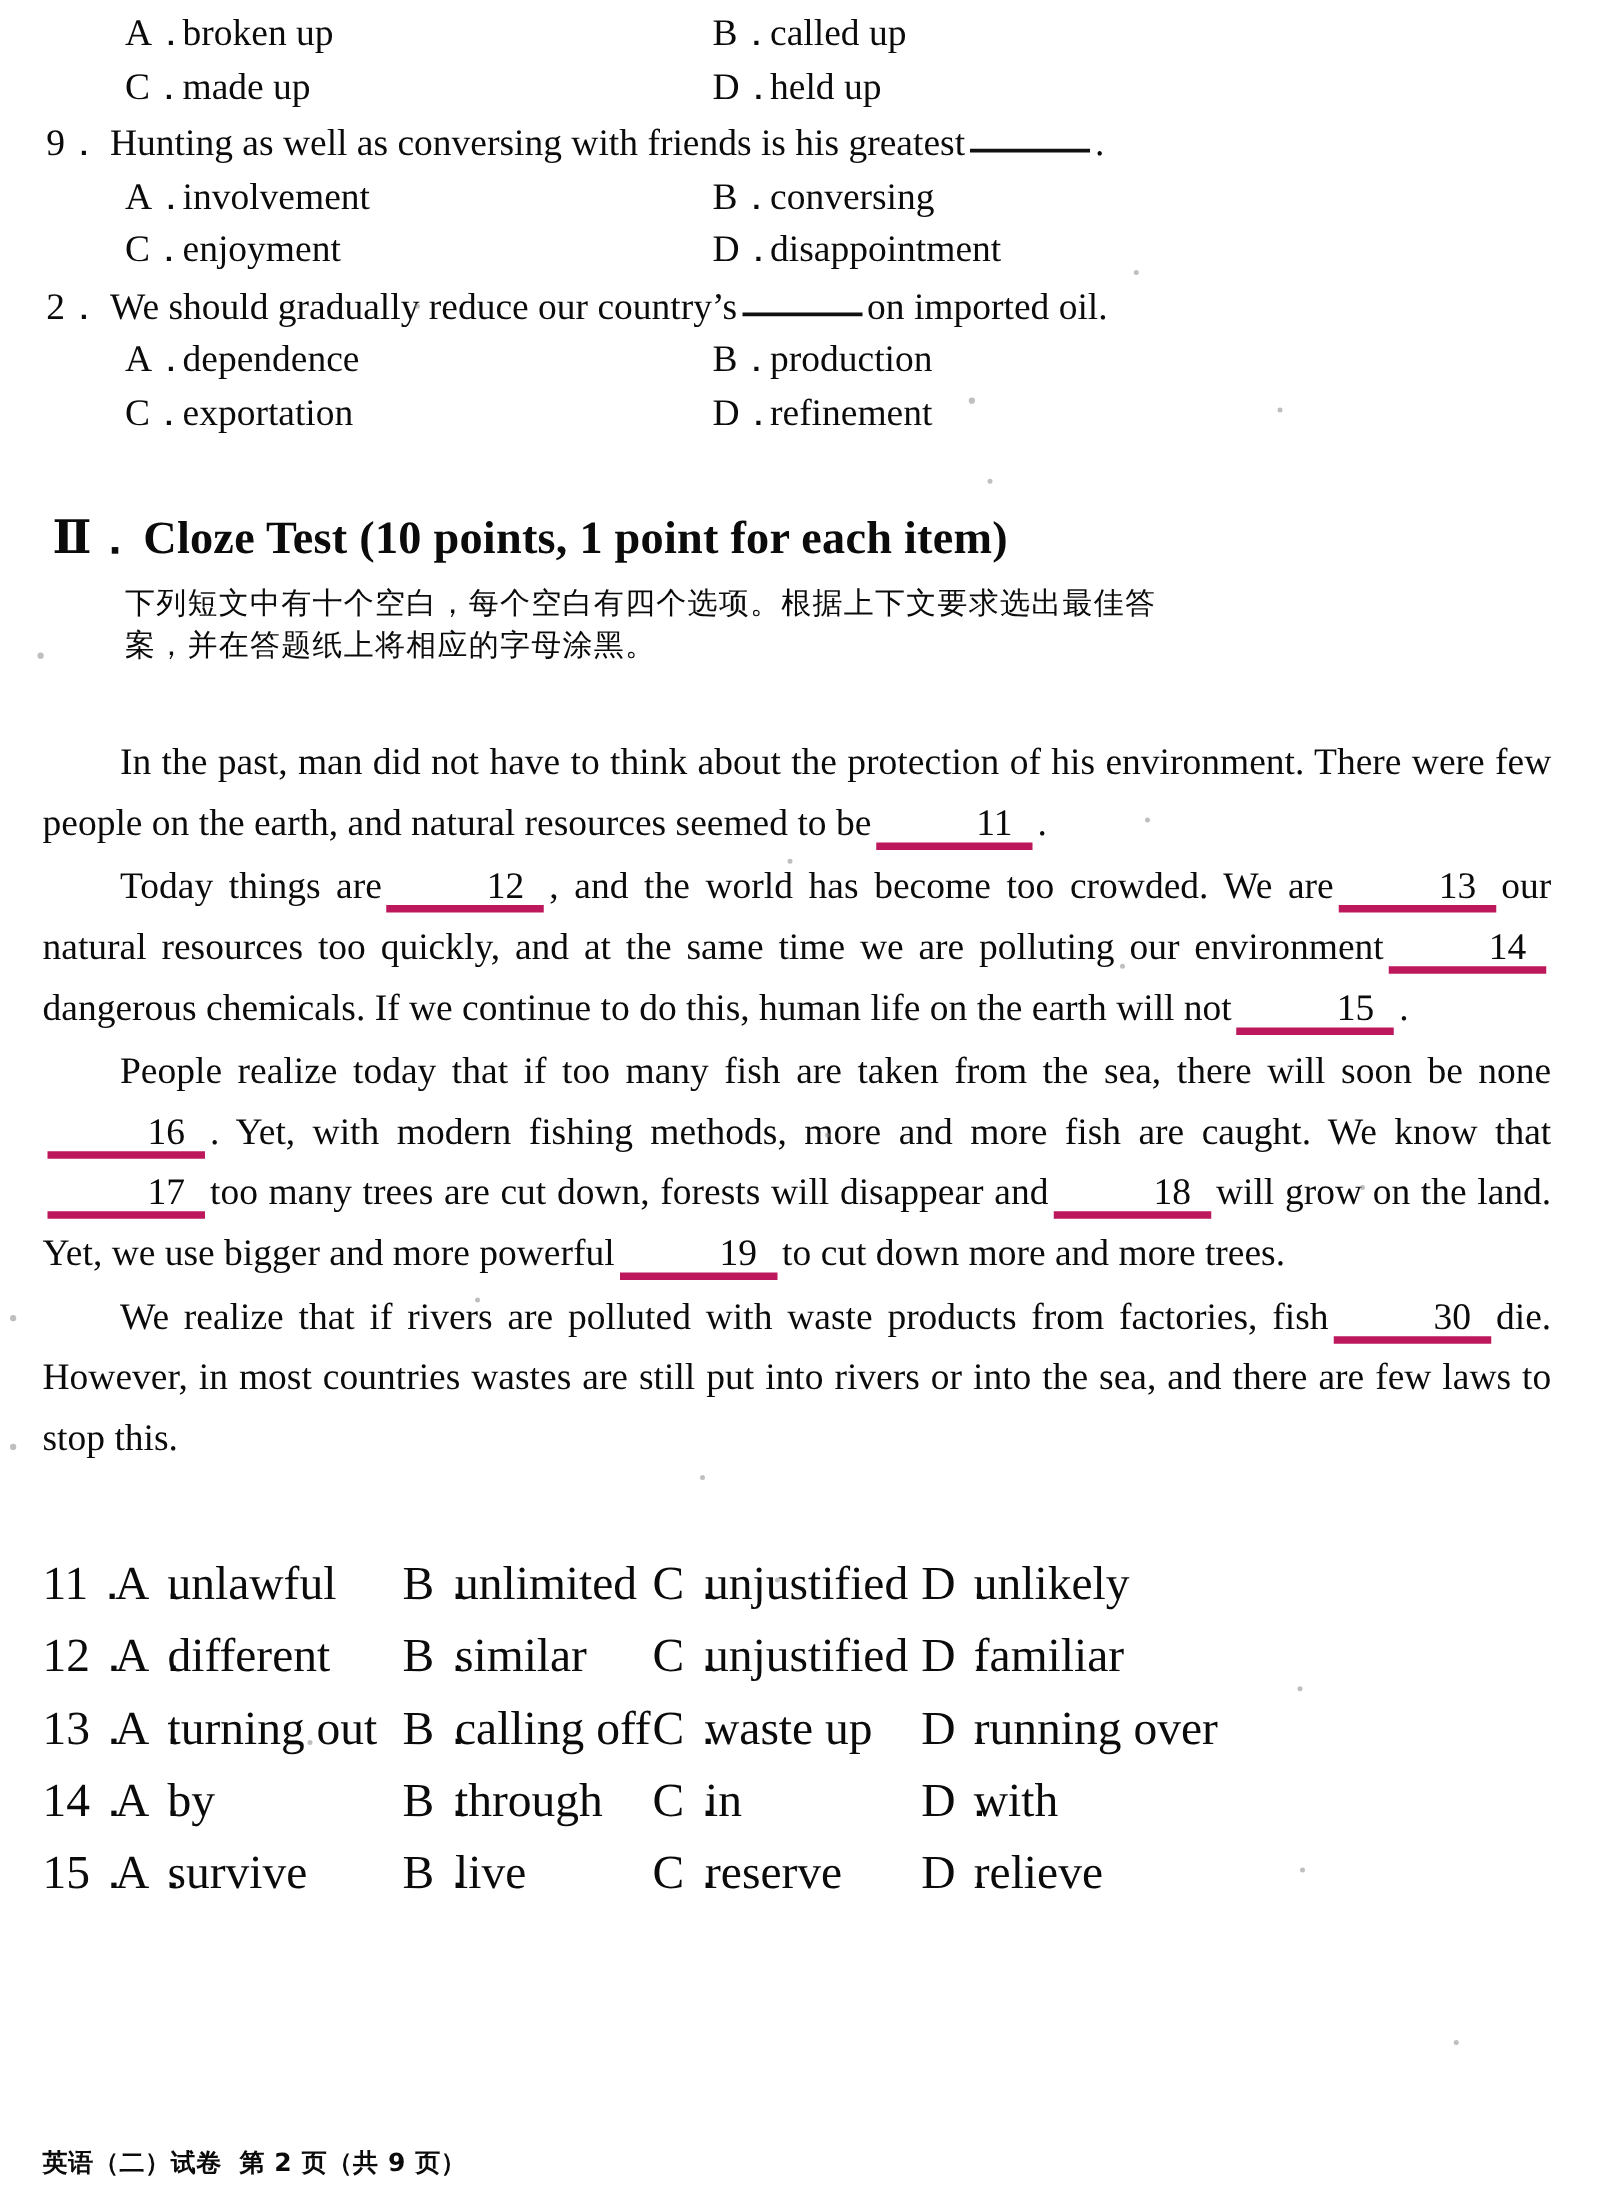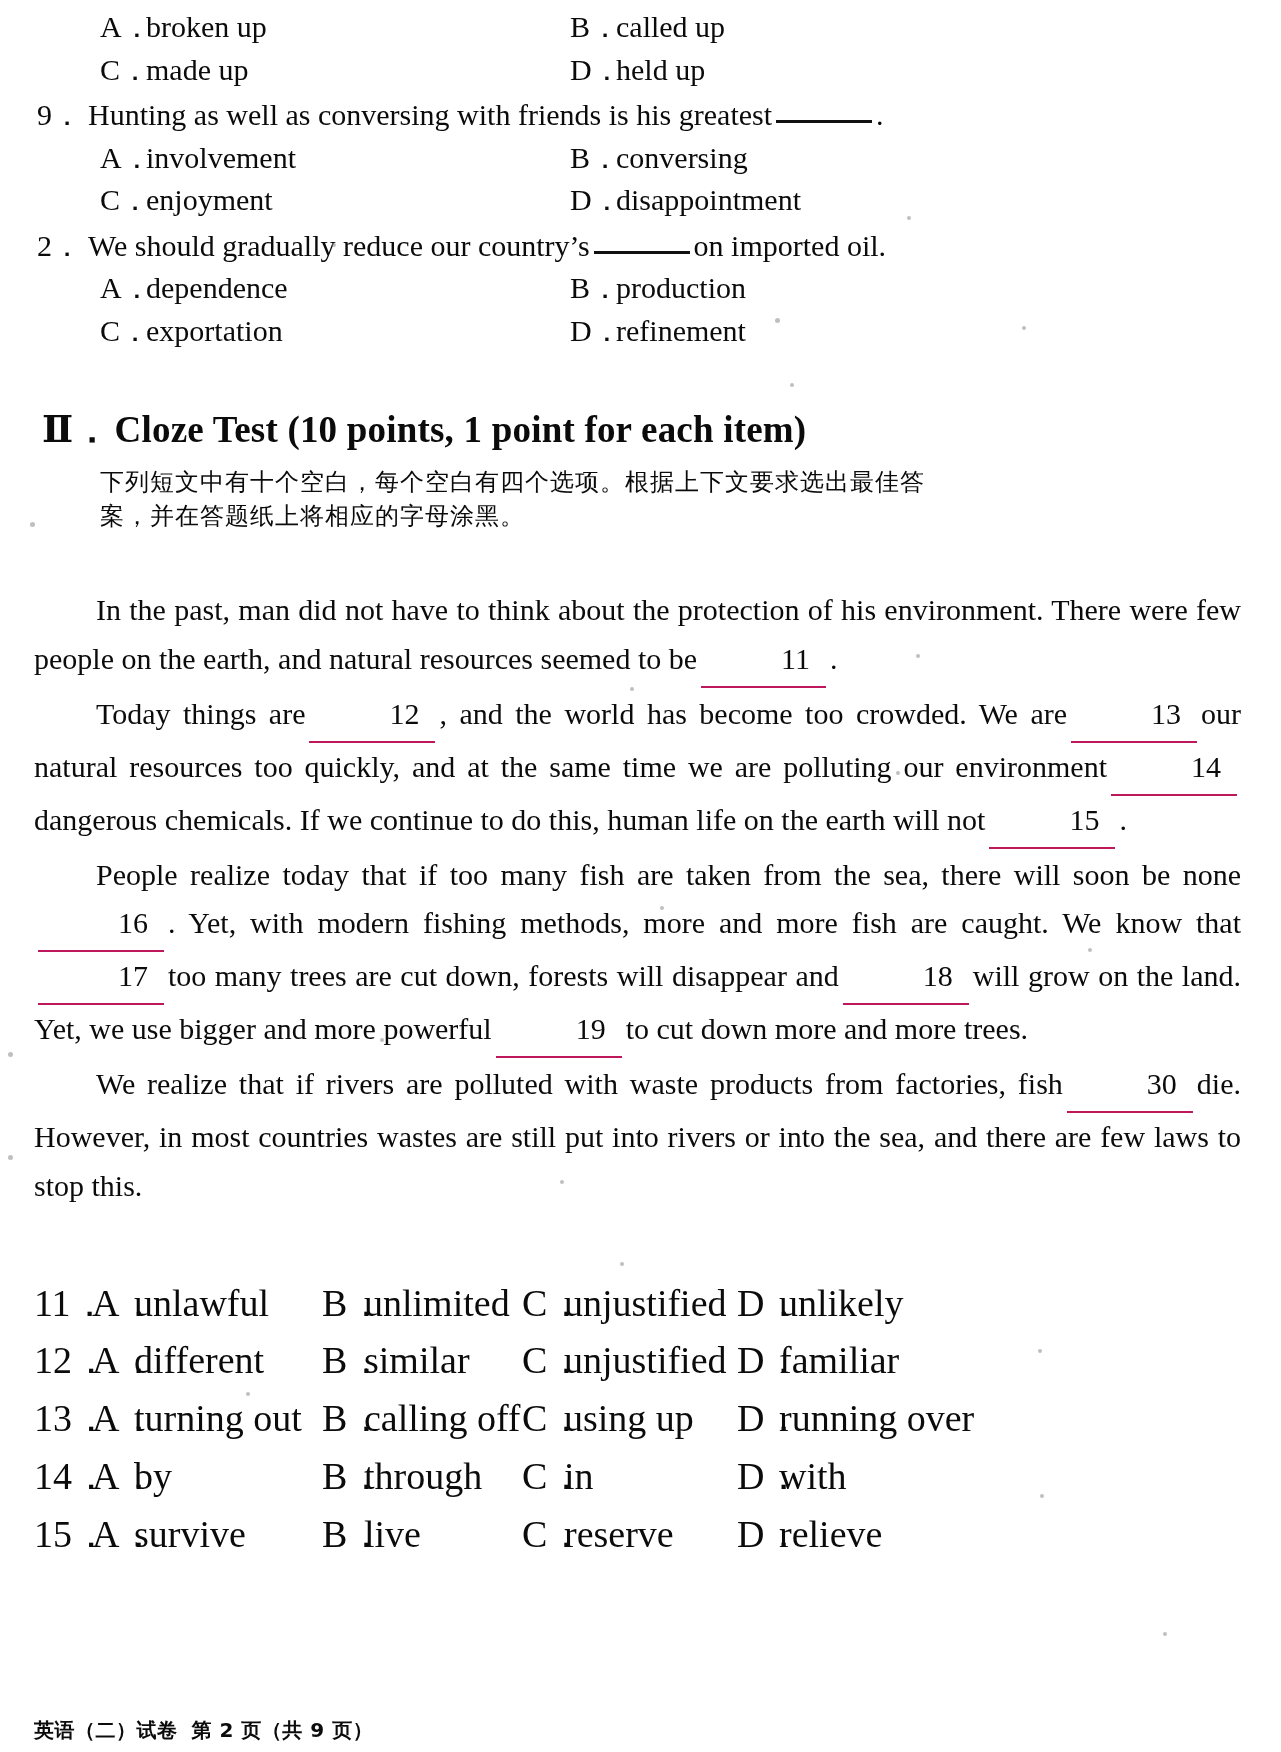--- a/index.html
+++ b/index.html
@@ -103,22 +103,22 @@
     line-height: 1.62;
   }
   .para {
     text-align: justify;
     text-align-last: left;
     text-indent: 62px;
     margin: 0 0 2px 0;
   }
   .numblank {
     display: inline-block;
-    border-bottom: 2px solid #be185d;
-    padding: 0 16px 12px 18px;
+    border-bottom: 6px solid #be185d;
+    padding: 0 16px 0 18px;
     margin: 0 4px;
     text-align: left;
     line-height: 1.0;
   }
 
   
   .optlist {
     margin-top: 64px;
     font-size: 38px;
     line-height: 1.52;
@@ -234,21 +234,21 @@
 
       <span class="optlist-row">
         <span class="ol-num">11．</span><span class="ol-cell c1"><span class="lab">A．</span><span>unlawful</span></span><span class="ol-cell c2"><span class="lab">B．</span><span>unlimited</span></span><span class="ol-cell c3"><span class="lab">C．</span><span>unjustified</span></span><span class="ol-cell c4"><span class="lab">D．</span><span>unlikely</span></span>
       </span>
 
       <span class="optlist-row">
         <span class="ol-num">12．</span><span class="ol-cell c1"><span class="lab">A．</span><span>different</span></span><span class="ol-cell c2"><span class="lab">B．</span><span>similar</span></span><span class="ol-cell c3"><span class="lab">C．</span><span>unjustified</span></span><span class="ol-cell c4"><span class="lab">D．</span><span>familiar</span></span>
       </span>
 
       <span class="optlist-row">
-        <span class="ol-num">13．</span><span class="ol-cell c1"><span class="lab">A．</span><span>turning out</span></span><span class="ol-cell c2"><span class="lab">B．</span><span>calling off</span></span><span class="ol-cell c3"><span class="lab">C．</span><span>using up</span></span><span class="ol-cell c4"><span class="lab">D．</span><span>running over</span></span>
+        <span class="ol-num">13．</span><span class="ol-cell c1"><span class="lab">A．</span><span>turning out</span></span><span class="ol-cell c2"><span class="lab">B．</span><span>calling off</span></span><span class="ol-cell c3"><span class="lab">C．</span><span>waste up</span></span><span class="ol-cell c4"><span class="lab">D．</span><span>running over</span></span>
       </span>
 
       <span class="optlist-row">
         <span class="ol-num">14．</span><span class="ol-cell c1"><span class="lab">A．</span><span>by</span></span><span class="ol-cell c2"><span class="lab">B．</span><span>through</span></span><span class="ol-cell c3"><span class="lab">C．</span><span>in</span></span><span class="ol-cell c4"><span class="lab">D．</span><span>with</span></span>
       </span>
 
       <span class="optlist-row">
         <span class="ol-num">15．</span><span class="ol-cell c1"><span class="lab">A．</span><span>survive</span></span><span class="ol-cell c2"><span class="lab">B．</span><span>live</span></span><span class="ol-cell c3"><span class="lab">C．</span><span>reserve</span></span><span class="ol-cell c4"><span class="lab">D．</span><span>relieve</span></span>
       </span>
     </div>

